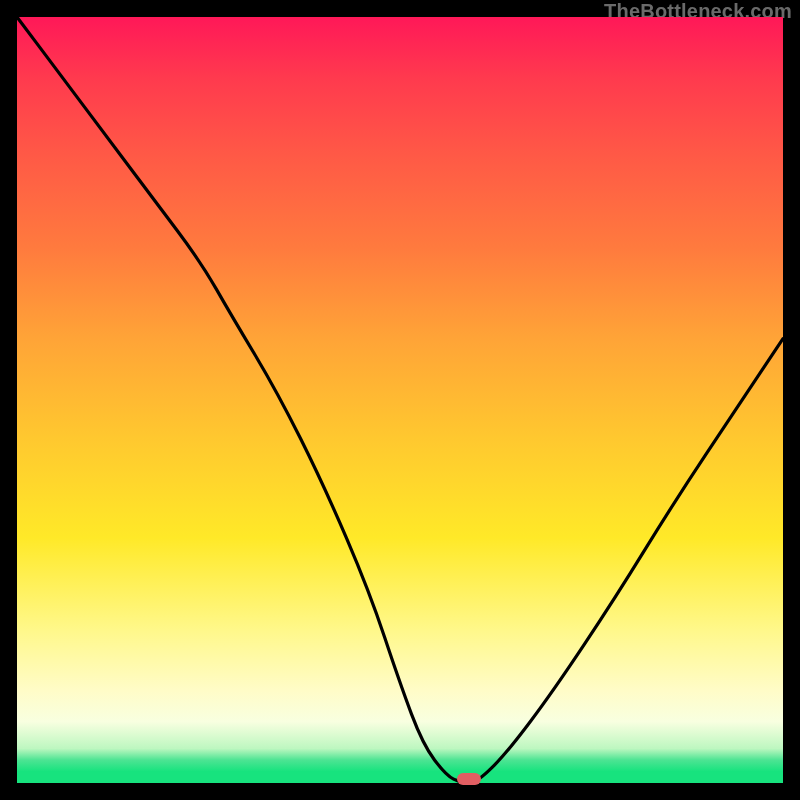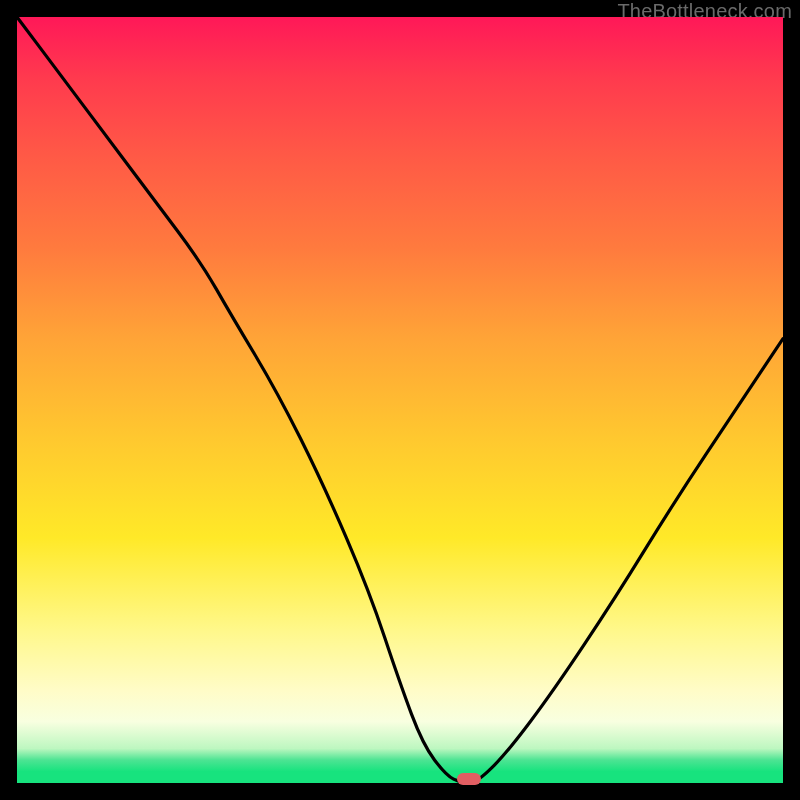--- a/index.html
+++ b/index.html
@@ -58,21 +58,21 @@
     border-radius: 6px;
     background: #e15e62;
     transform: translate(-50%, -50%);
   }
   .watermark {
     position: absolute;
     top: 0;
     right: 8px;
     color: #6a6a6a;
     font-size: 20px;
-    font-weight: 400;
+    font-weight: 700;
     letter-spacing: 0.2px;
   }
 </style>
 </head>
 <body>
 
 <div class="watermark">TheBottleneck.com</div>
 
 <div class="frame">
   <div class="plot-area"></div>

